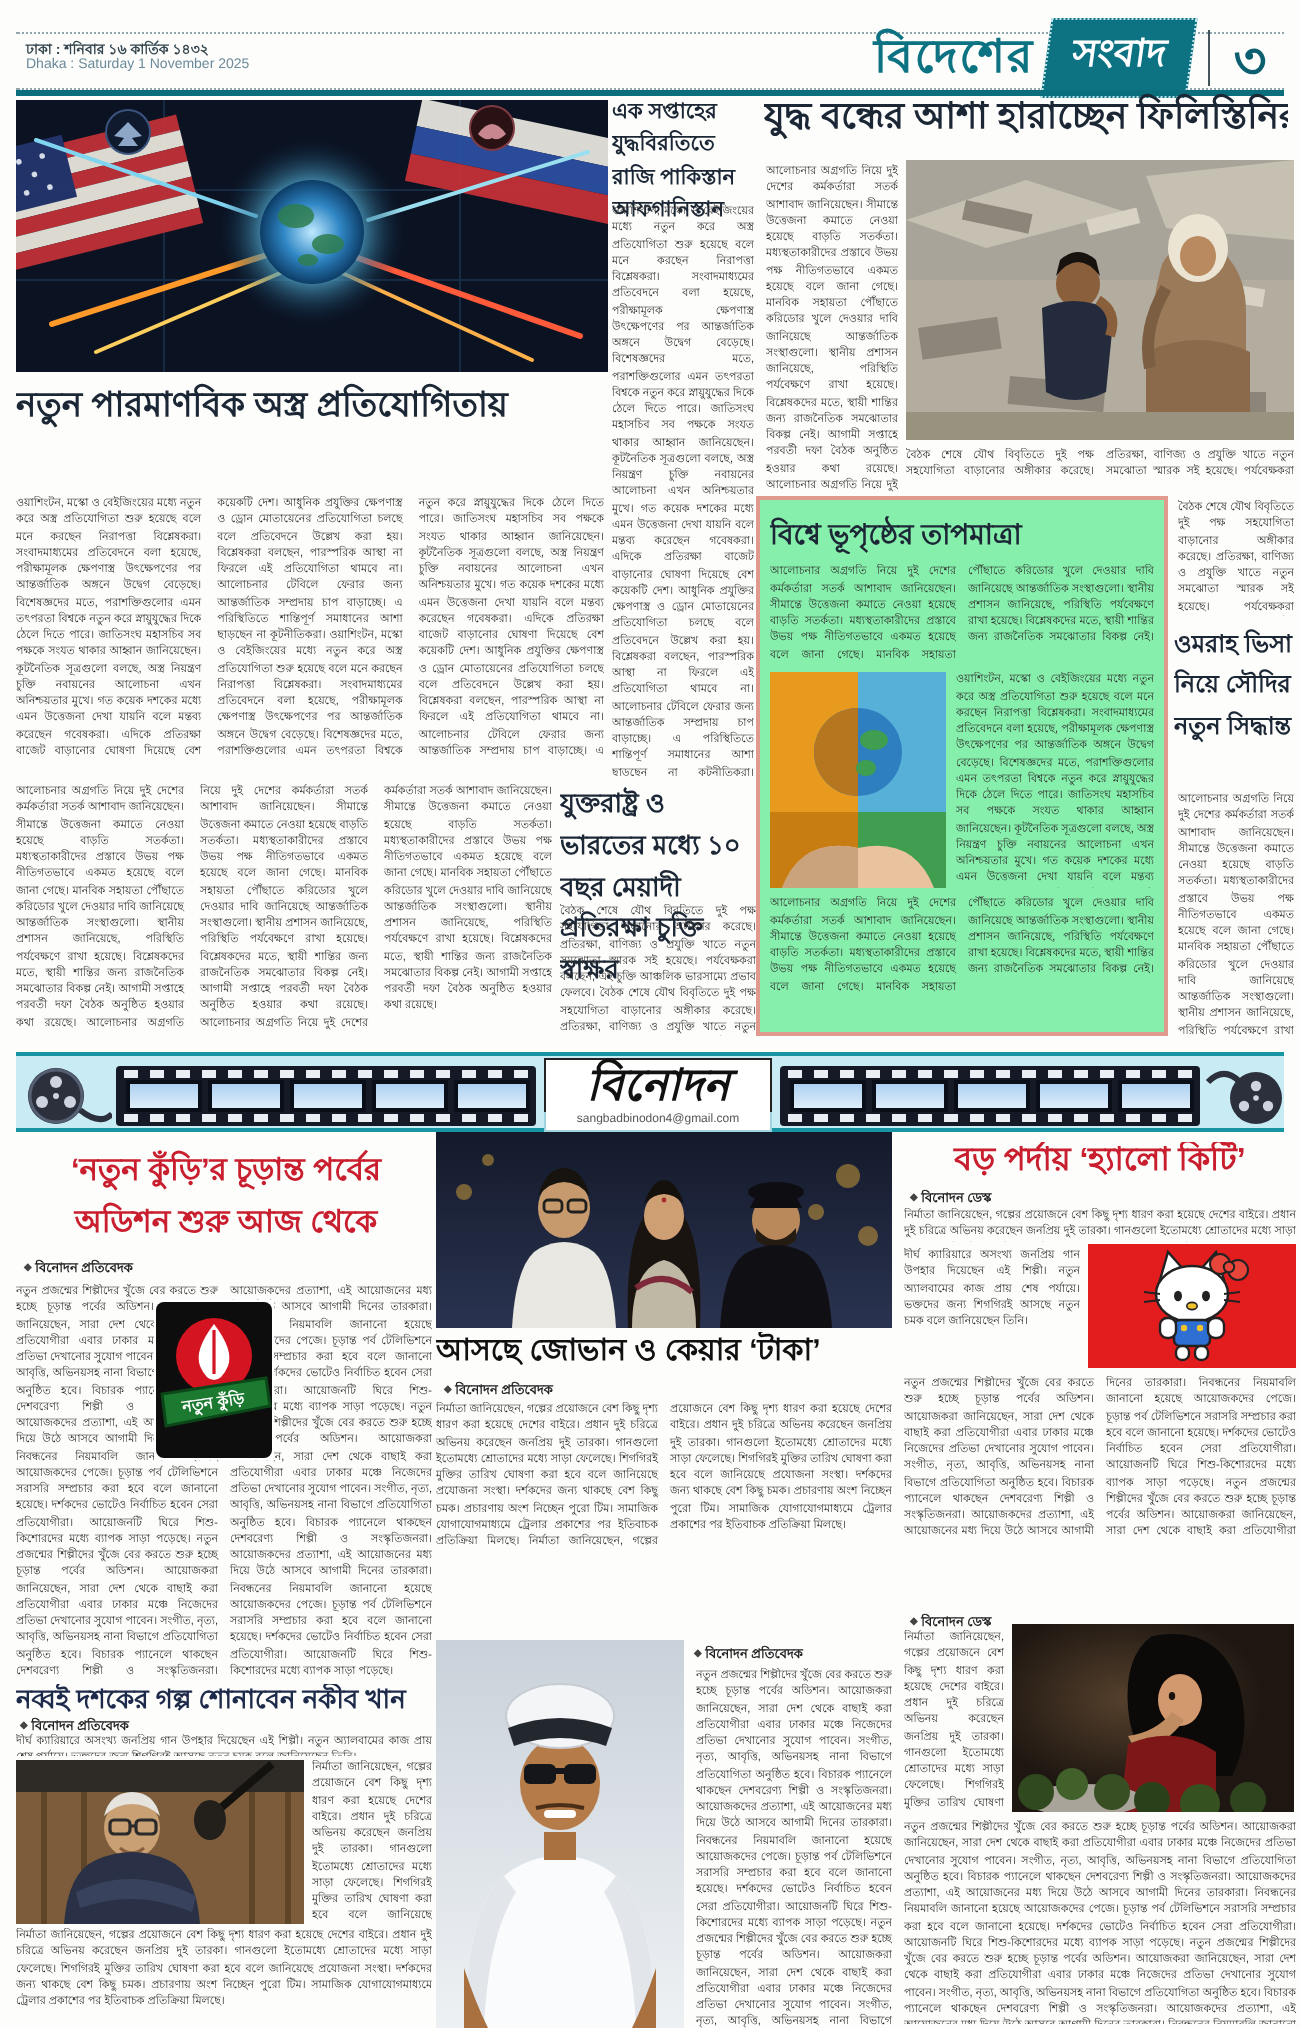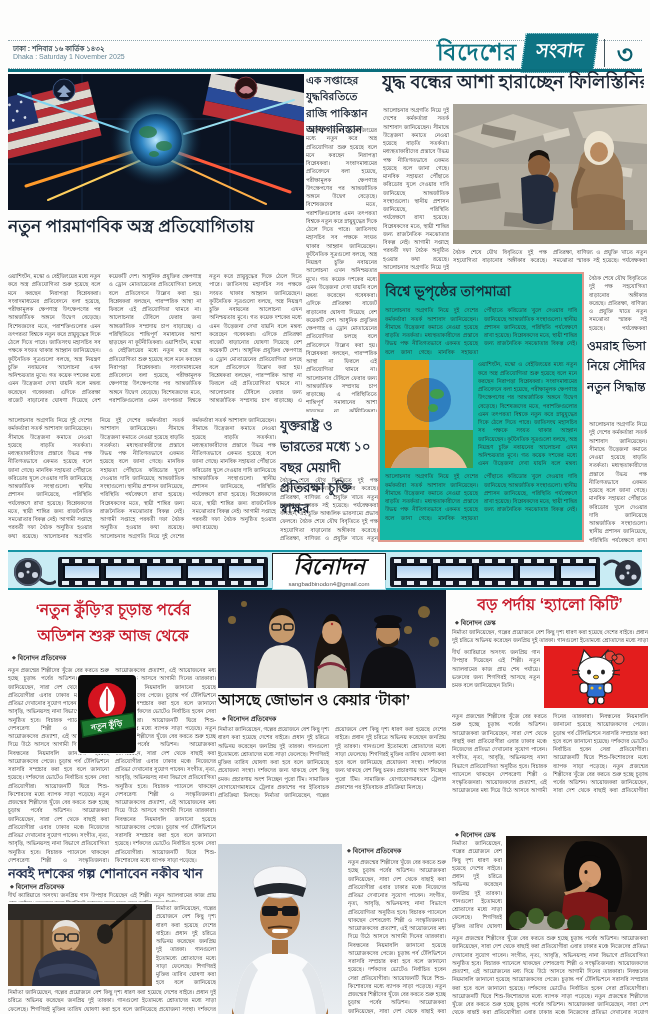--- a/index.html
+++ b/index.html
@@ -1,32 +1,32 @@
 <!DOCTYPE html>
 <html><head>
 <meta charset="utf-8">
 <style>
   html,body{margin:0;padding:0;background:#e8e8e8;}
   .page{position:relative;width:650px;height:1014px;background:#fdfdfc;margin:0 auto;
         font-family:"Liberation Sans",sans-serif;overflow:hidden;}
-  .abs{position:absolute;margin-top:24px;}
+  .abs{position:absolute;}
   .body{font-size:5.5px;line-height:1.5;text-align:justify;color:#2e2d2c;overflow:hidden;}
   .cols2{column-count:2;column-gap:6px;}
   .cols3{column-count:3;column-gap:8px;}
   .hl{font-weight:bold;color:#1c2736;overflow:hidden;}
   .hl-red{font-weight:bold;color:#c81e2e;text-align:center;overflow:hidden;}
   .byline{font-size:6.5px;font-weight:bold;color:#222;}
   .byline .d{font-size:5px;vertical-align:1px;color:#444;}
   .dotted-strip{border-top:1px dotted #8fa6ad;border-bottom:1px dotted #8fa6ad;}
   .masthead-light{font-size:23px;font-weight:bold;color:#0d7383;letter-spacing:1px;}
   .masthead-box{display:inline-block;background:#0d7383;color:#fff;font-size:19px;font-weight:bold;
                 padding:2px 12px 4px;transform:skewX(-8deg);border:1px dotted #bfe4ea;}
   .pagenum{font-size:25px;font-weight:bold;color:#0b5f6e;text-align:center;}
   .rule-teal{background:#0a6e7d;}
-  .pinkbox{background:#14b8a6;border:2px solid #e09a8e;box-sizing:border-box;padding:4px 5px;}
+  .pinkbox{background:#86efac;border:2px solid #e09a8e;box-sizing:border-box;padding:4px 5px;}
   .banner{background:#c9ecf4;border-top:2px solid #1795a5;border-bottom:2px solid #1795a5;box-sizing:border-box;}
   .binodon-box{background:#fff;border:1px solid #222;text-align:center;font-size:22px;font-weight:bold;
                font-style:italic;color:#111;line-height:26px;}
   .email{background:#fff;text-align:center;font-size:6px;color:#555;line-height:9px;border:1px solid #9fd3de;border-top:none;}
   svg{display:block;}
 </style>
 </head>
 <body>
 
 <div class="page">

